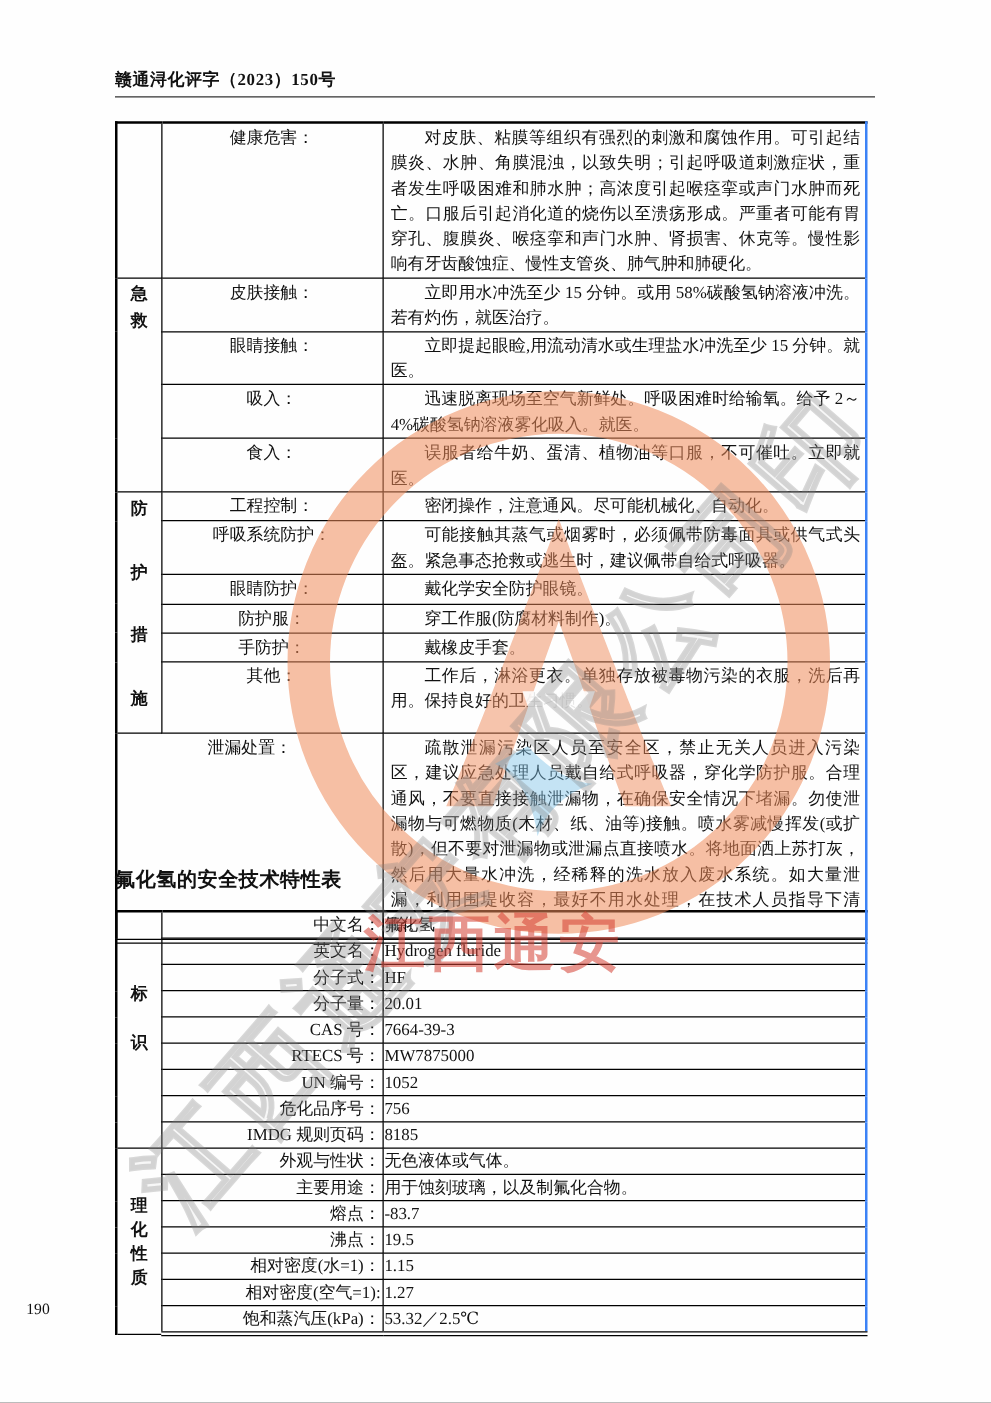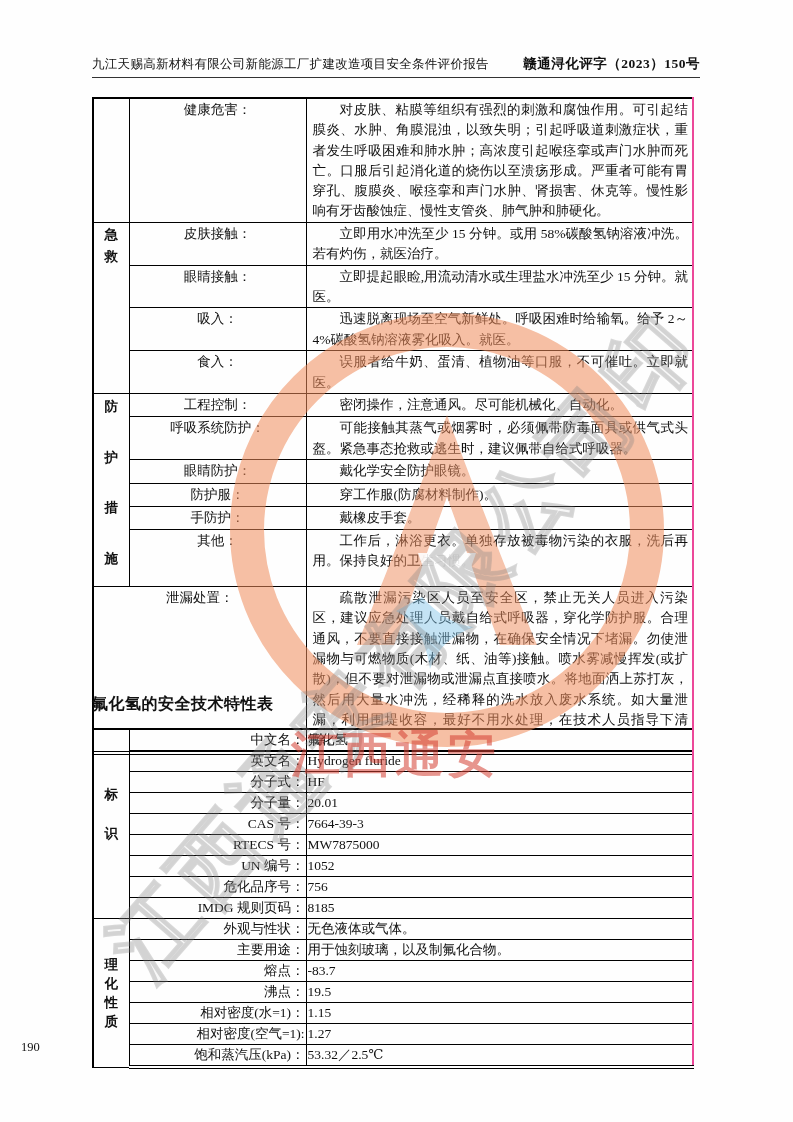--- a/index.html
+++ b/index.html
@@ -25,21 +25,21 @@
   table{border-collapse:collapse;table-layout:fixed;width:600px;}
   td{border:1px solid #000;overflow:hidden;box-sizing:border-box;}
   .t1{position:absolute;left:92px;top:97px;}
   .t1 td{vertical-align:top;font-size:13.5px;line-height:20.3px;}
   .t1 .label-cell{text-align:center;padding-top:1px;margin-left:44px;}
   .t1 .content-cell{padding:1px 4px 0 6px;text-indent:2em;text-align:justify;}
   .t1 tr.h122{height:122px;} .t1 tr.h43{height:43px;} .t1 tr.h22{height:22px;}
   .t1 tr.h57{height:57px;} .t1 tr.h145{height:145px;}
   .outer-top{border-top:2px solid #000;}
   .outer-left{border-left:2px solid #000;}
-  .outer-right{border-right:2px solid #ec4899;}
+  .outer-right{border-right:2px solid #3b82f6;}
   .outer-bottom{border-bottom:4px double #000;}
 
   .vlabel{font-weight:bold;}
   .vlabel span{display:block;text-align:center;}
   .vlabel-top span{line-height:22px;}
   .vlabel-gap span{line-height:19px;margin-bottom:20px;}
   .vlabel-stack span{line-height:19px;}
   .vlabel-spread{position:relative;}
   .vlabel-spread .spread-box{
     display:flex;flex-direction:column;justify-content:space-between;
@@ -79,21 +79,20 @@
     -webkit-text-stroke:2px rgba(130,130,130,0.30);
     font-family:"Liberation Serif",serif;
   }
 </style>
 </head>
 <body>
 
 <div class="page">
 
   <div class="header">
-    <span class="header-left">九江天赐高新材料有限公司新能源工厂扩建改造项目安全条件评价报告</span>
     <span class="header-right">赣通浔化评字（2023）150号</span>
   </div>
 
   <table class="t1">
     <colgroup>
         <col style="width:36px">
         <col style="width:177px">
         <col style="width:387px">
       </colgroup>
     <tbody>

